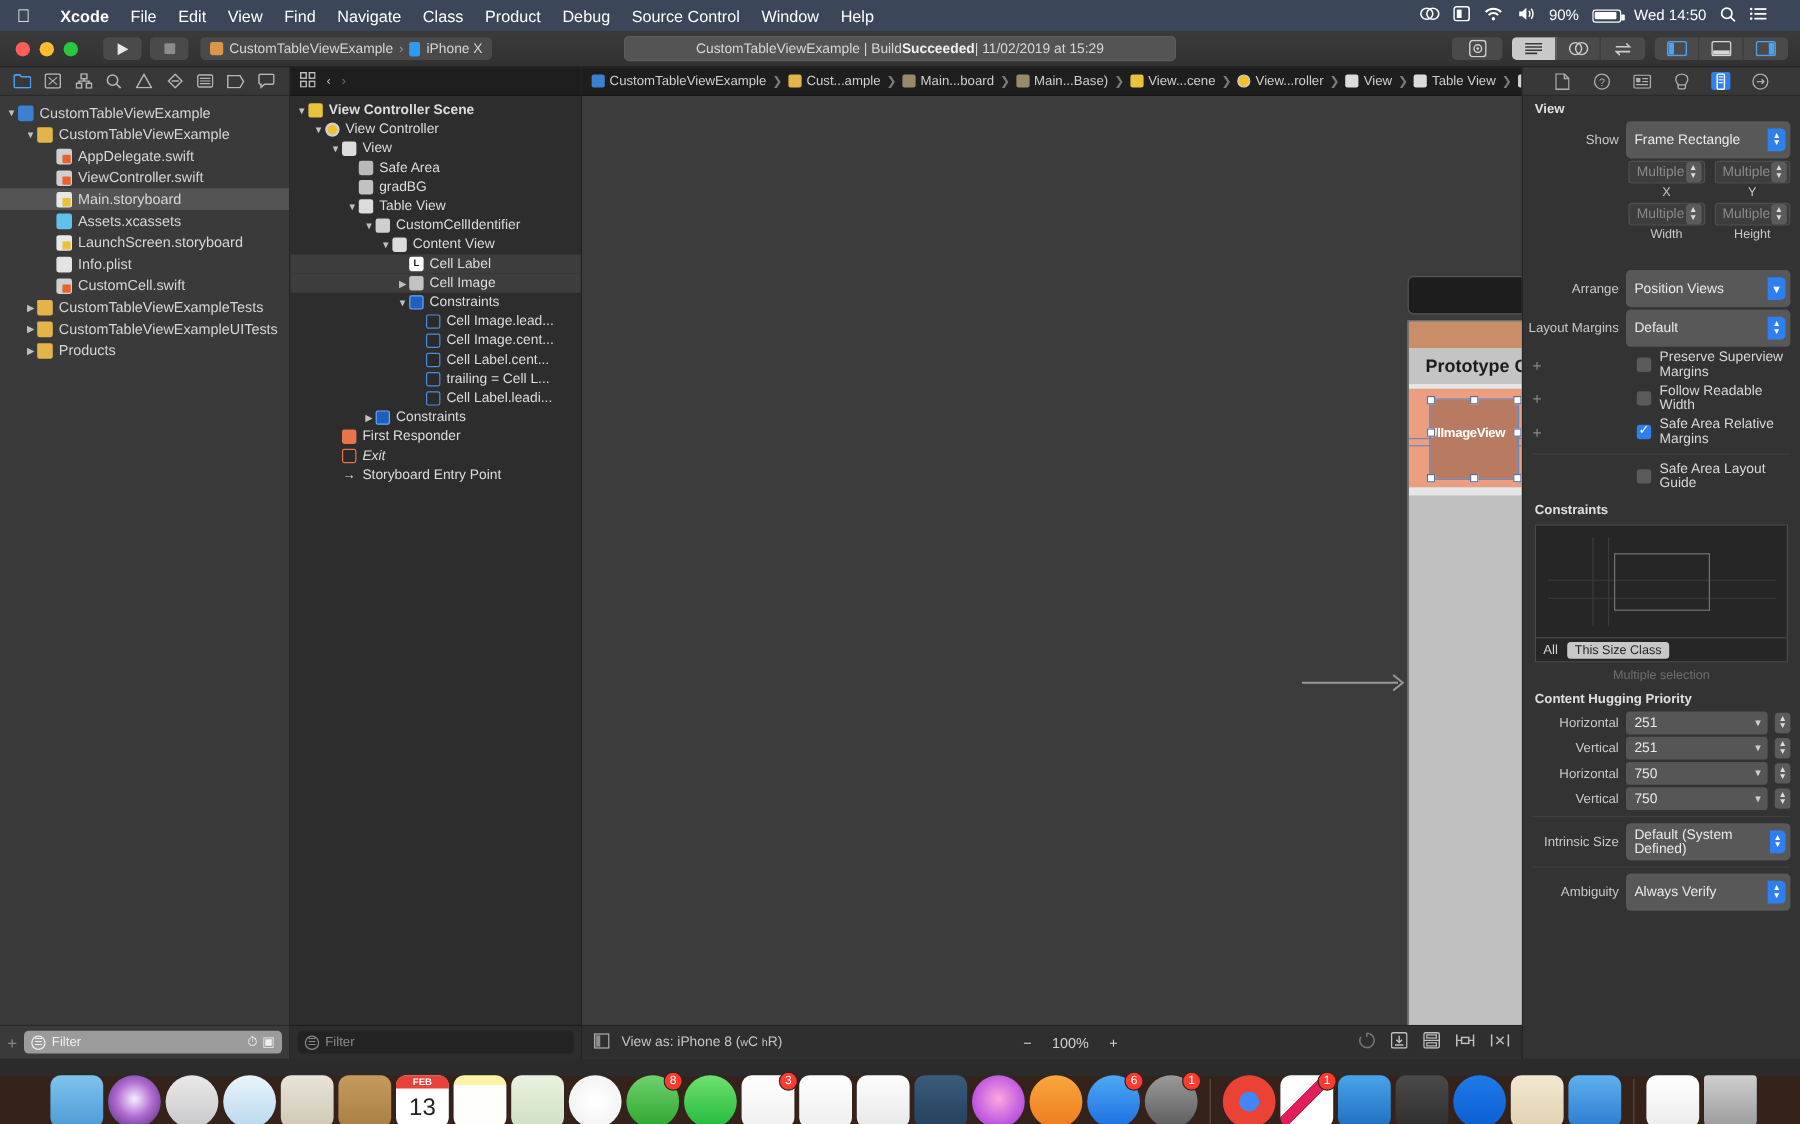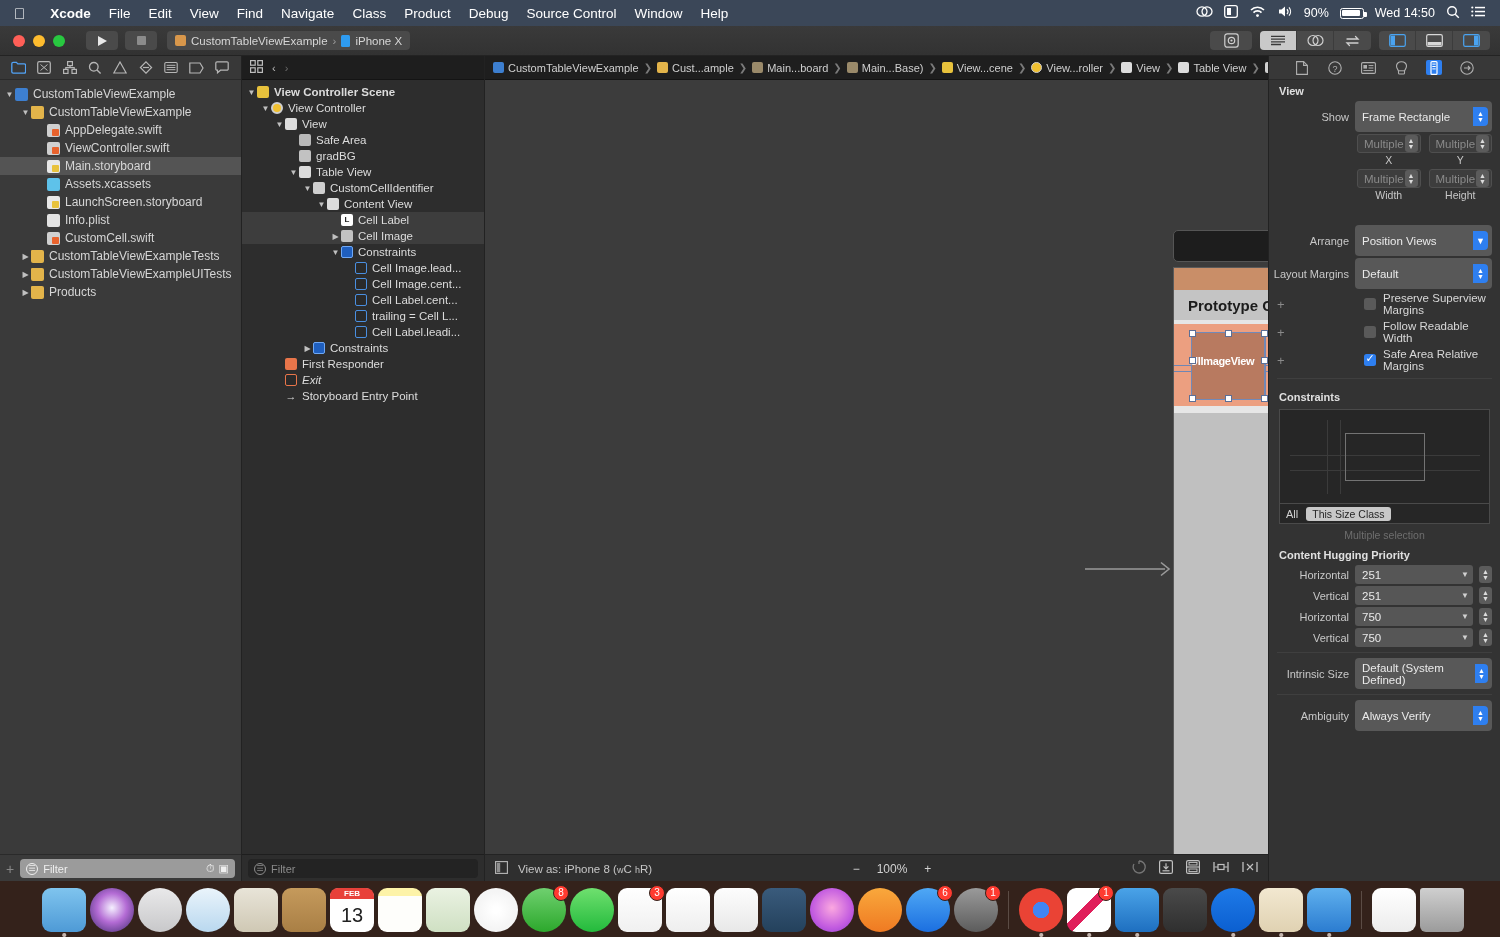--- a/index.html
+++ b/index.html
@@ -14,21 +14,21 @@
   
   .menubar {
     position: absolute; top: 0; left: 0; width: 1500px; height: 26px;
     background: #3b4758;
     display: flex; align-items: center;
     color: #ffffff; font-size: 13.5px;
   }
   .menubar .apple { margin: 0 16px 0 14px; font-size: 15px; line-height: 1; }
   .menubar .mitem { padding: 0 9px; white-space: nowrap; }
   .menubar .mitem.bold { font-weight: bold; }
-  .menubar .right { margin-left: auto; display: flex; align-items: center; padding-right: 14px; gap: 11px; }
+  .menubar .right { margin-left: auto; display: flex; align-items: center; padding-right: 27px; gap: 11px; }
   .menubar .right .st { font-size: 12.5px; }
   .battery {
     width: 24px; height: 11px; border: 1.3px solid #fff; border-radius: 2.5px;
     position: relative; display: inline-block;
   }
   .battery::after { content:""; position:absolute; right:-4px; top:3px; width:2.4px; height:5px; background:#fff; border-radius:0 1px 1px 0; }
   .battery i { position:absolute; left:1.3px; top:1.3px; bottom:1.3px; width:18px; background:#fff; border-radius:1px; display:block; }
 
   
   .window { position: absolute; top: 26px; left: 0; width: 1500px; height: 856px; background: #323232; }
@@ -228,21 +228,21 @@
   .cons-foot { height: 20px; border-top: 1px solid #4a4a4a; display: flex; align-items: center; padding: 0 6px; gap: 8px; }
   .pill { background: #c8c8c8; color: #262626; border-radius: 3px; padding: 1px 6px; font-size: 10.5px; }
   .multisel { text-align: center; color: #6e6e6e; font-size: 10.5px; padding: 5px 0 3px 0; }
   .combo {
     flex: 1; height: 19px; background: #565656; border-radius: 3px; display: flex; align-items: center;
     padding: 0 4px 0 7px; color: #eaeaea; font-size: 11.5px;
   }
   .combo .caret { margin-left: auto; color: #d0d0d0; font-size: 8px; }
 
   
-  .dock { position: absolute; left: 0; bottom: 0; width: 1500px; height: 56px; background: #34221b; display: flex; align-items: center; }
+  .dock { position: absolute; left: 0; bottom: 0; width: 1500px; height: 40px; background: #34221b; display: flex; align-items: center; }
   .dock-inner { display: flex; align-items: flex-end; gap: 4px; padding-left: 42px; height: 55px; }
   .dicon { width: 44px; height: 44px; border-radius: 9px; position: relative; margin-bottom: 5px; flex: none; }
   .dot { position: absolute; bottom: -5px; left: 50%; transform: translateX(-50%); width: 3.5px; height: 3.5px; border-radius: 50%; background: #c6b7b0; }
   .badge {
     position: absolute; top: -3px; right: -3px; min-width: 16px; height: 16px; border-radius: 8px;
     background: #ff3b30; color: #fff; font-size: 10px; display: flex; align-items: center; justify-content: center;
     border: 1.2px solid #34221b; padding: 0 3px;
   }
   .dsep { width: 1px; height: 38px; background: #5b4c45; margin: 0 6px 8px 6px; }
 </style>
@@ -332,20 +332,25 @@
       <div class="tbtn stopbtn">
           <span class="stop-sq"></span>
         </div>
       <div class="scheme">
         <span class="ico-proj"></span>
         <span>CustomTableViewExample</span>
         <span class="sep">›</span>
         <span class="ico-dev"></span>
         <span>iPhone X</span>
       </div>
+      <div class="statusbar">
+        <span>CustomTableViewExample | Build </span>
+          <b>Succeeded</b>
+          <span> | 11/02/2019 at 15:29</span>
+      </div>
       <div class="tb-right">
         <div class="single">
           <svg width="15" height="15" viewBox="0 0 15 15">
               <rect x="0.8" y="0.8" width="13.4" height="13.4" rx="2.4" fill="none" stroke="#cfcfcf" stroke-width="1.2"></rect>
               <circle cx="7.5" cy="7.5" r="3.2" fill="none" stroke="#cfcfcf" stroke-width="1.2"></circle>
               <circle cx="7.5" cy="7.5" r="1.1" fill="#cfcfcf"></circle>
             </svg>
         </div>
         <div class="grp">
           <div class="gb on">
@@ -943,20 +948,25 @@
             <span class="plus">+</span>
             <span class="chk"></span>
             <span class="ctext">Follow Readable Width</span>
           </div>
           <div class="chkrow">
             <span class="plus">+</span>
             <span class="chk on"></span>
             <span class="ctext">Safe Area Relative Margins</span>
           </div>
           <div class="divider"></div>
+          <div class="chkrow">
+            <span class="plus"></span>
+            <span class="chk"></span>
+            <span class="ctext">Safe Area Layout Guide</span>
+          </div>
 
           <div class="sec-title" style="padding-top:8px">Constraints</div>
           <div class="cons-box">
             <div class="cons-canvas">
               <div class="cons-guide" style="left:47px; top:10px; width:1px; height:74px;"></div>
               <div class="cons-guide" style="left:60px; top:10px; width:1px; height:74px;"></div>
               <div class="cons-guide" style="left:10px; top:45px; height:1px; width:190px;"></div>
               <div class="cons-guide" style="left:10px; top:60px; height:1px; width:190px;"></div>
               <div class="cons-rect"></div>
             </div>

